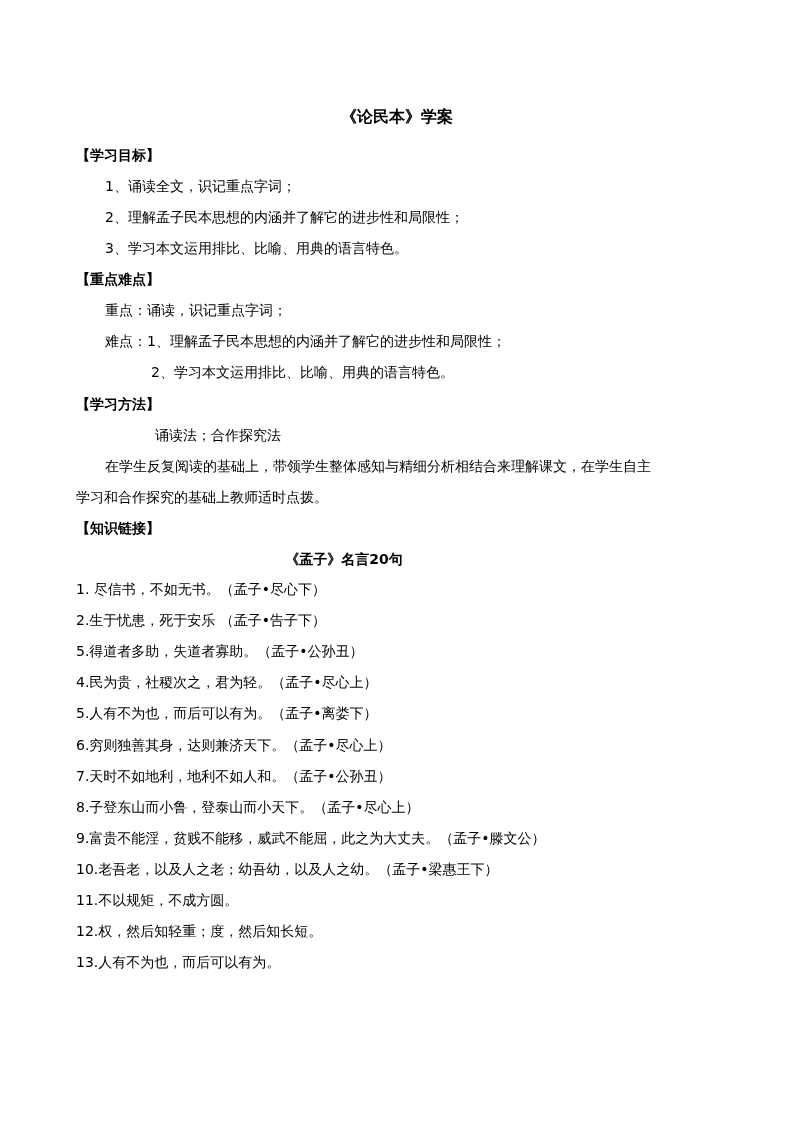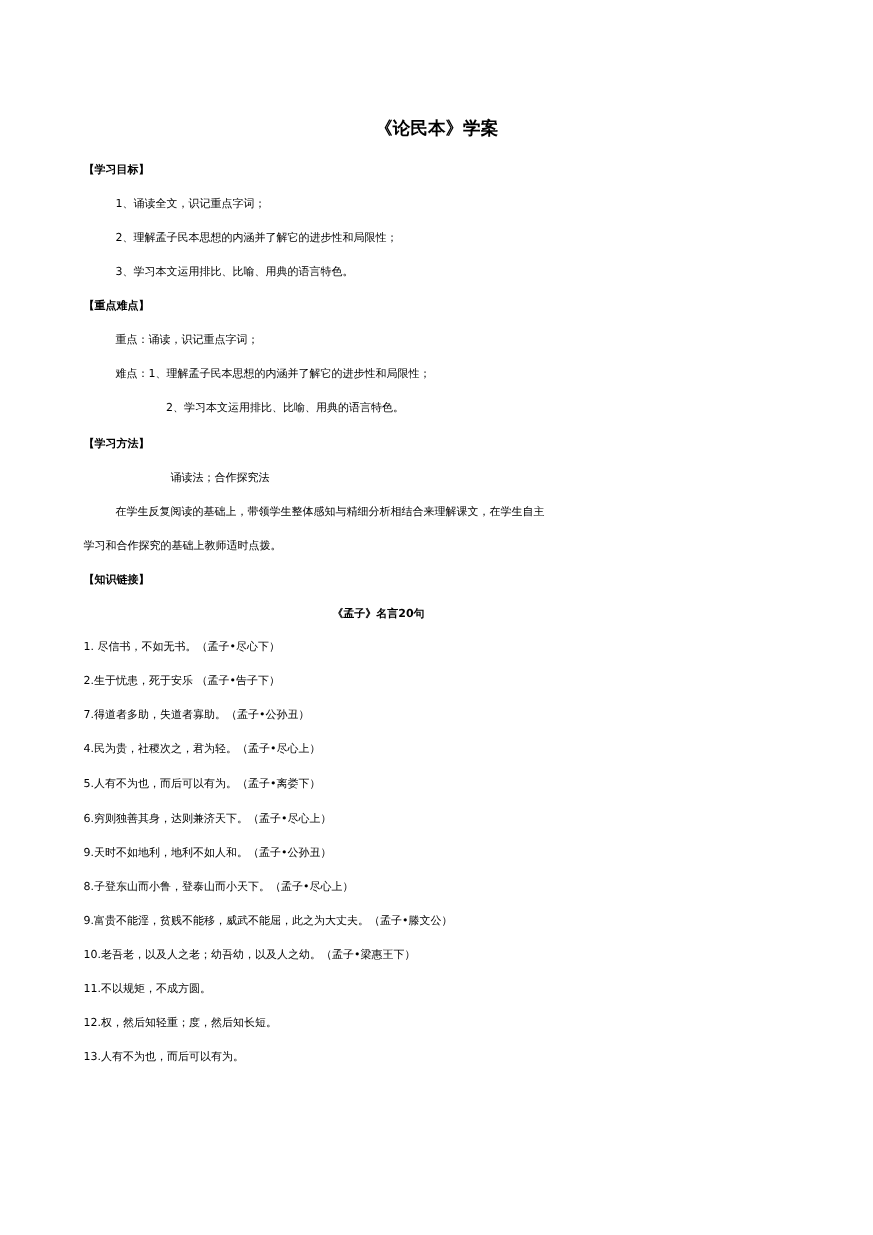--- a/index.html
+++ b/index.html
@@ -1,19 +1,19 @@
 <!DOCTYPE html>
 <html><head>
 <meta charset="utf-8">
 <style>
   html, body { margin: 0; padding: 0; background: #ffffff; }
   body { width: 794px; height: 1123px; position: relative; overflow: hidden;
          font-family: "DejaVu Sans", "Liberation Sans", sans-serif; color: #000; }
   .page { position: absolute; left: 0; top: 0; width: 794px; height: 1123px; padding-left: 19px; }
-  .line { position: absolute; font-size: 10px; line-height: 18px; white-space: nowrap; }
+  .line { position: absolute; font-size: 14px; line-height: 18px; white-space: nowrap; }
   .title { left: 0; width: 794px; text-align: center; font-weight: bold; font-size: 16px; top: 108px; }
   .heading { left: 76px; font-weight: bold; }
   .sub-title { left: 0; width: 688px; text-align: center; font-weight: bold; }
 </style>
 </head>
 <body>
 
 <div class="page">
   <div class="line title">《论民本》学案</div>
 
@@ -30,24 +30,24 @@
   <div class="line heading" style="top:395px;">【学习方法】</div>
   <div class="line" style="left:115px; top:426px;margin-left:40px;">诵读法；合作探究法</div>
   <div class="line" style="left:76px; top:488px;">学习和合作探究的基础上教师适时点拨。</div>
   <div class="line" style="left:105px; top:457px;">在学生反复阅读的基础上，带领学生整体感知与精细分析相结合来理解课文，在学生自主</div>
 
   <div class="line heading" style="top:519px;">【知识链接】</div>
   <div class="line sub-title" style="top:550px;">《孟子》名言20句</div>
 
   <div class="line" style="left:76px; top:580px;">1. 尽信书，不如无书。（孟子•尽心下）</div>
   <div class="line" style="left:76px; top:611px;">2.生于忧患，死于安乐 （孟子•告子下）</div>
-  <div class="line" style="left:76px; top:642px;">7.得道者多助，失道者寡助。（孟子•公孙丑）</div>
+  <div class="line" style="left:76px; top:642px;">5.得道者多助，失道者寡助。（孟子•公孙丑）</div>
   <div class="line" style="left:76px; top:673px;">4.民为贵，社稷次之，君为轻。（孟子•尽心上）</div>
   <div class="line" style="left:76px; top:704px;">5.人有不为也，而后可以有为。（孟子•离娄下）</div>
   <div class="line" style="left:76px; top:736px;">6.穷则独善其身，达则兼济天下。（孟子•尽心上）</div>
-  <div class="line" style="left:76px; top:767px;">9.天时不如地利，地利不如人和。（孟子•公孙丑）</div>
+  <div class="line" style="left:76px; top:767px;">7.天时不如地利，地利不如人和。（孟子•公孙丑）</div>
   <div class="line" style="left:76px; top:798px;">8.子登东山而小鲁，登泰山而小天下。（孟子•尽心上）</div>
   <div class="line" style="left:76px; top:829px;">9.富贵不能淫，贫贱不能移，威武不能屈，此之为大丈夫。（孟子•滕文公）</div>
   <div class="line" style="left:76px; top:860px;">10.老吾老，以及人之老；幼吾幼，以及人之幼。（孟子•梁惠王下）</div>
   <div class="line" style="left:76px; top:891px;">11.不以规矩，不成方圆。</div>
   <div class="line" style="left:76px; top:922px;">12.权，然后知轻重；度，然后知长短。</div>
   <div class="line" style="left:76px; top:953px;">13.人有不为也，而后可以有为。</div>
 </div>
 
 </body></html>

